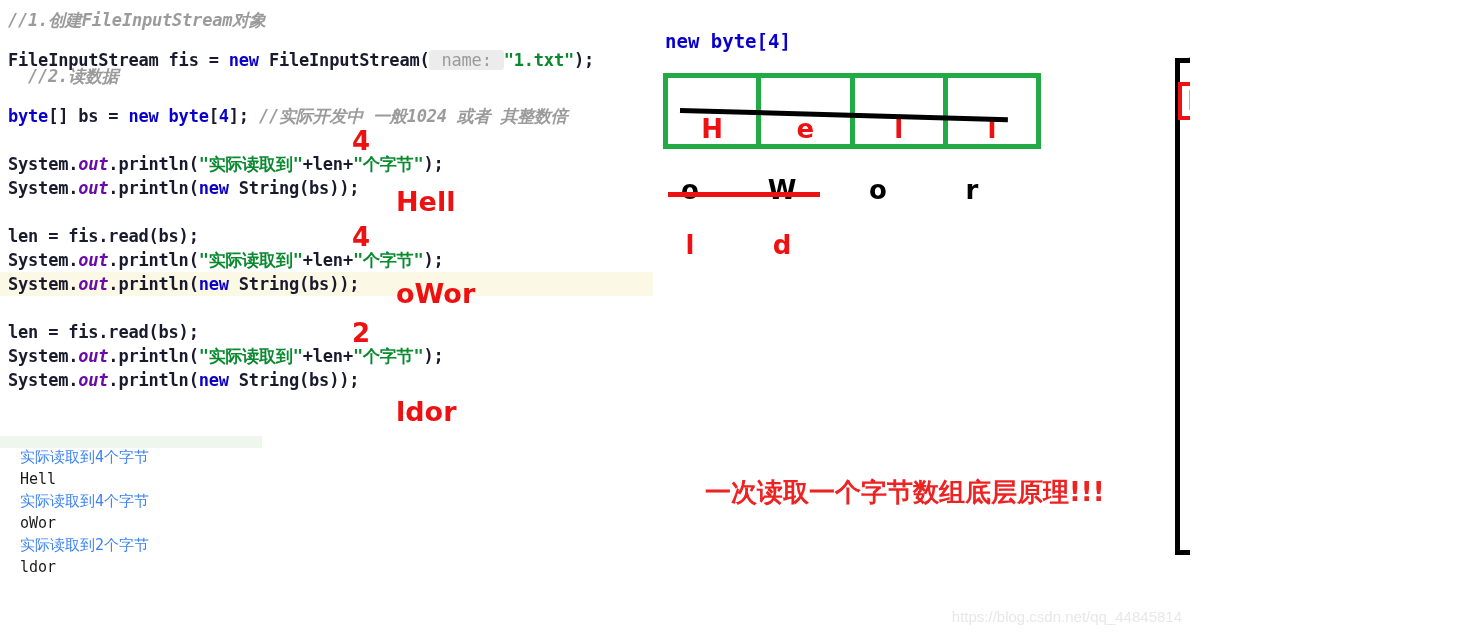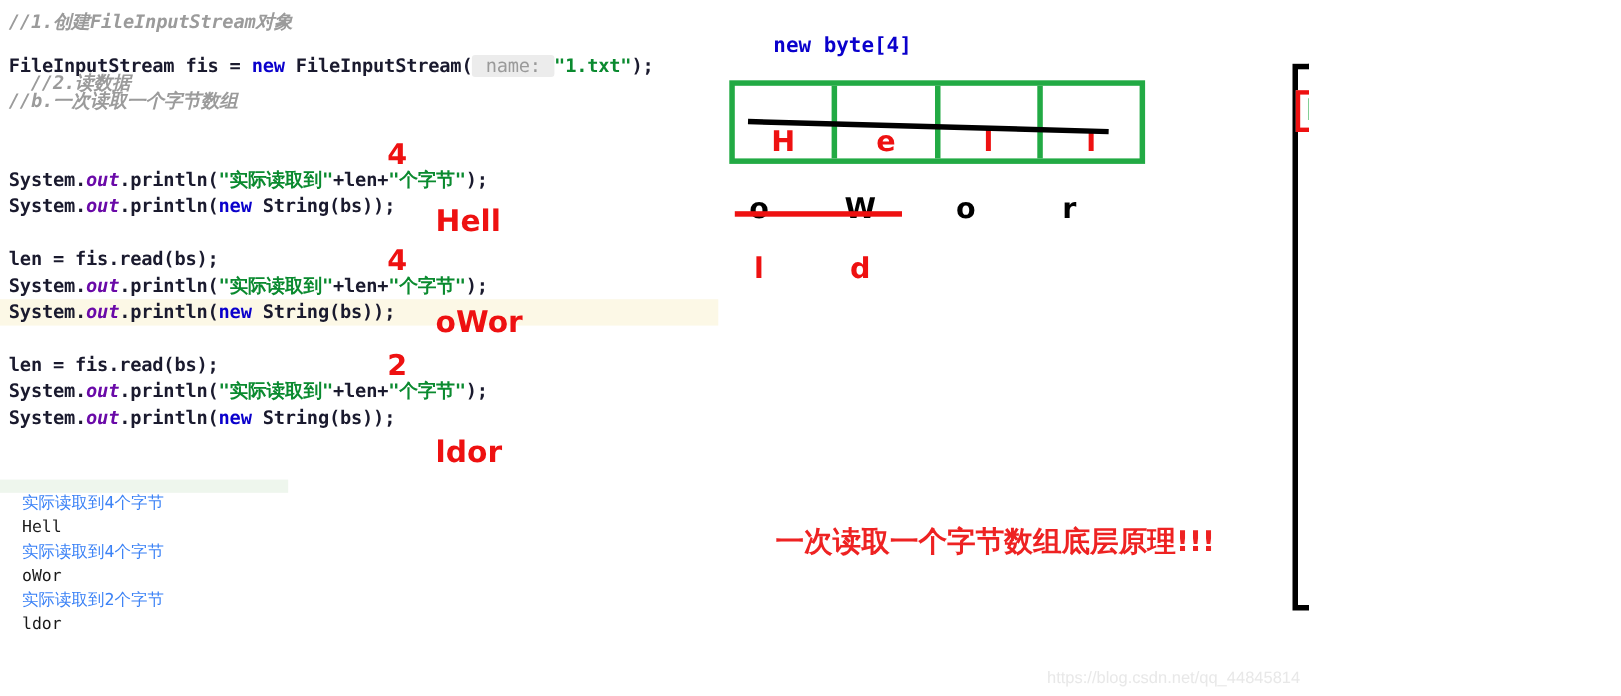--- a/index.html
+++ b/index.html
@@ -89,21 +89,21 @@
     font-size: 15px;
     line-height: 22px;
     color: #3b82f6;
     white-space: pre;
   }
   .con-line.out { color: #1a1a1a; }
 
   
   #byte-label {
     position: absolute;
-    left: 703px;
+    left: 665px;
     top: 30px;
     font-family: "DejaVu Sans Mono", "Liberation Mono", monospace;
     font-size: 19px;
     font-weight: bold;
     color: #0a00cc;
     white-space: pre;
   }
   #array-box {
     position: absolute;
     left: 663px;
@@ -234,21 +234,21 @@
 </style>
 </head>
 <body>
 
 <div id="page">
 
   <div id="code-pane">
       <div class="code-line" style="top: 8px;"><span class="cmt">//1.创建FileInputStream对象</span></div>
       <div class="code-line" style="top: 48px;"><span>FileInputStream fis = </span><span class="kw">new</span><span> FileInputStream(</span><span class="hint"> name: </span><span class="str">"1.txt"</span><span>);</span></div>
       <div class="code-line" style="top: 64px; margin-left: 20px;"><span class="cmt">//2.读数据</span></div>
-      <div class="code-line" style="top: 80px;"><span class="cmt">//b.一次读取一个字节数组</span></div>
+      <div class="code-line" style="top: 104px;"><span class="kw">byte</span><span>[] bs = </span><span class="kw">new</span><span> </span><span class="kw">byte</span><span>[</span><span class="num">4</span><span>]; </span><span class="cmt">//实际开发中 一般1024 或者 其整数倍</span></div>
       <div class="code-line" style="top: 152px;"><span>System.</span><span class="fld">out</span><span>.println(</span><span class="str">"实际读取到"</span><span>+len+</span><span class="str">"个字节"</span><span>);</span></div>
       <div class="code-line" style="top: 176px;"><span>System.</span><span class="fld">out</span><span>.println(</span><span class="kw">new</span><span> String(bs));</span></div>
       <div class="code-line" style="top: 224px;"><span>len = fis.read(bs);</span></div>
       <div class="code-line" style="top: 248px;"><span>System.</span><span class="fld">out</span><span>.println(</span><span class="str">"实际读取到"</span><span>+len+</span><span class="str">"个字节"</span><span>);</span></div>
       <div class="code-line hl" style="top: 272px;"><span>System.</span><span class="fld">out</span><span>.println(</span><span class="kw">new</span><span> String(bs));</span></div>
       <div class="code-line" style="top: 320px;"><span>len = fis.read(bs);</span></div>
       <div class="code-line" style="top: 344px;"><span>System.</span><span class="fld">out</span><span>.println(</span><span class="str">"实际读取到"</span><span>+len+</span><span class="str">"个字节"</span><span>);</span></div>
       <div class="code-line" style="top: 368px;"><span>System.</span><span class="fld">out</span><span>.println(</span><span class="kw">new</span><span> String(bs));</span></div>
     </div>
 

